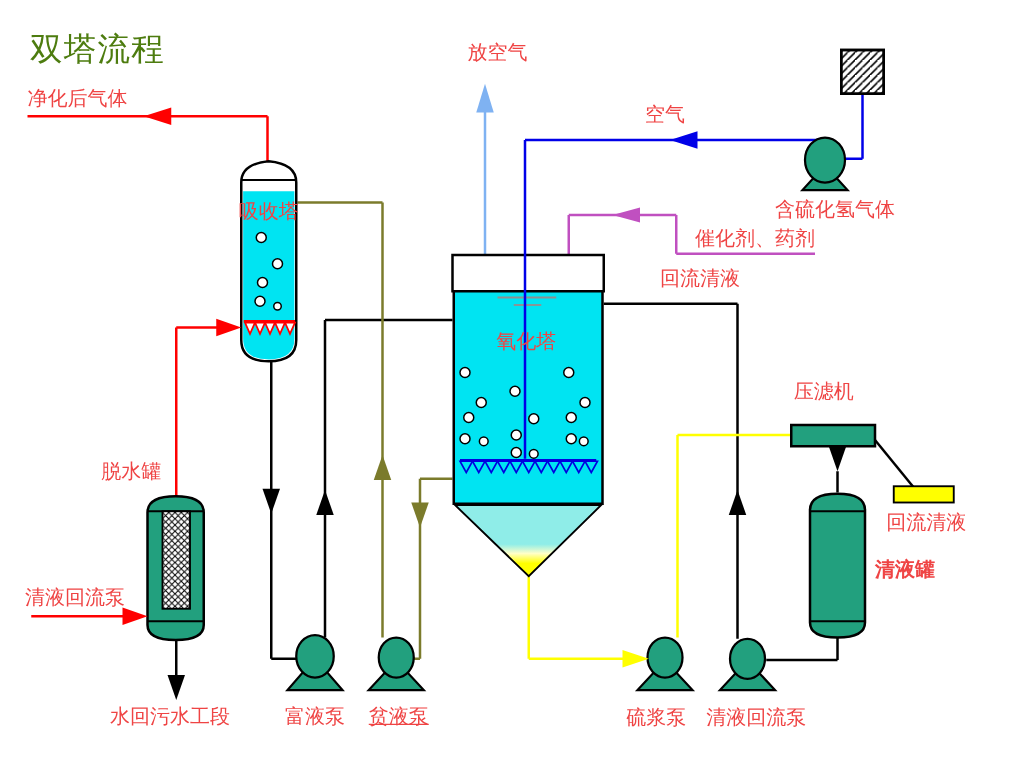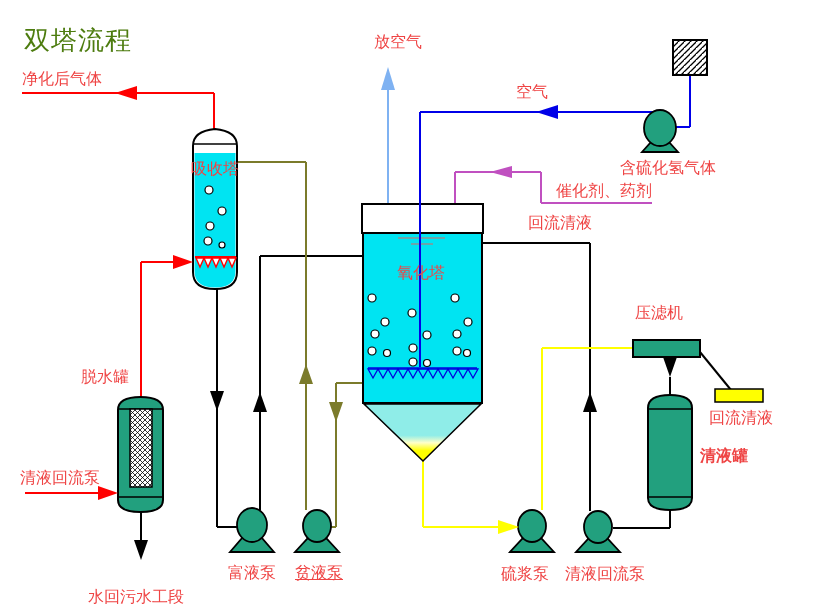--- a/index.html
+++ b/index.html
@@ -229,21 +229,21 @@
 <div class="lbl" style="left:22px;top:70px;">净化后气体</div>
 <div class="lbl" style="left:374px;top:33px;">放空气</div>
 <div class="lbl" style="left:516px;top:83px;">空气</div>
 <div class="lbl" style="left:620px;top:159px;">含硫化氢气体</div>
 <div class="lbl" style="left:556px;top:182px;">催化剂、药剂</div>
 <div class="lbl" style="left:528px;top:214px;">回流清液</div>
 <div class="lbl" style="left:191px;top:160px;">吸收塔</div>
 <div class="lbl" style="left:397px;top:264px;">氧化塔</div>
 <div class="lbl" style="left:81px;top:368px;">脱水罐</div>
 <div class="lbl" style="left:20px;top:469px;">清液回流泵</div>
-<div class="lbl" style="left:88px;top:564px;margin-top:24px;">水回污水工段</div>
+<div class="lbl" style="left:88px;top:564px;">水回污水工段</div>
 <div class="lbl" style="left:228px;top:564px;">富液泵</div>
 <div class="lbl" style="left:295px;top:564px;text-decoration:underline;">贫液泵</div>
 <div class="lbl" style="left:501px;top:565px;">硫浆泵</div>
 <div class="lbl" style="left:565px;top:565px;">清液回流泵</div>
 <div class="lbl" style="left:635px;top:304px;">压滤机</div>
 <div class="lbl" style="left:709px;top:409px;">回流清液</div>
 <div class="lbl" style="left:700px;top:447px;font-weight:bold;">清液罐</div>
 
 </div>
 

